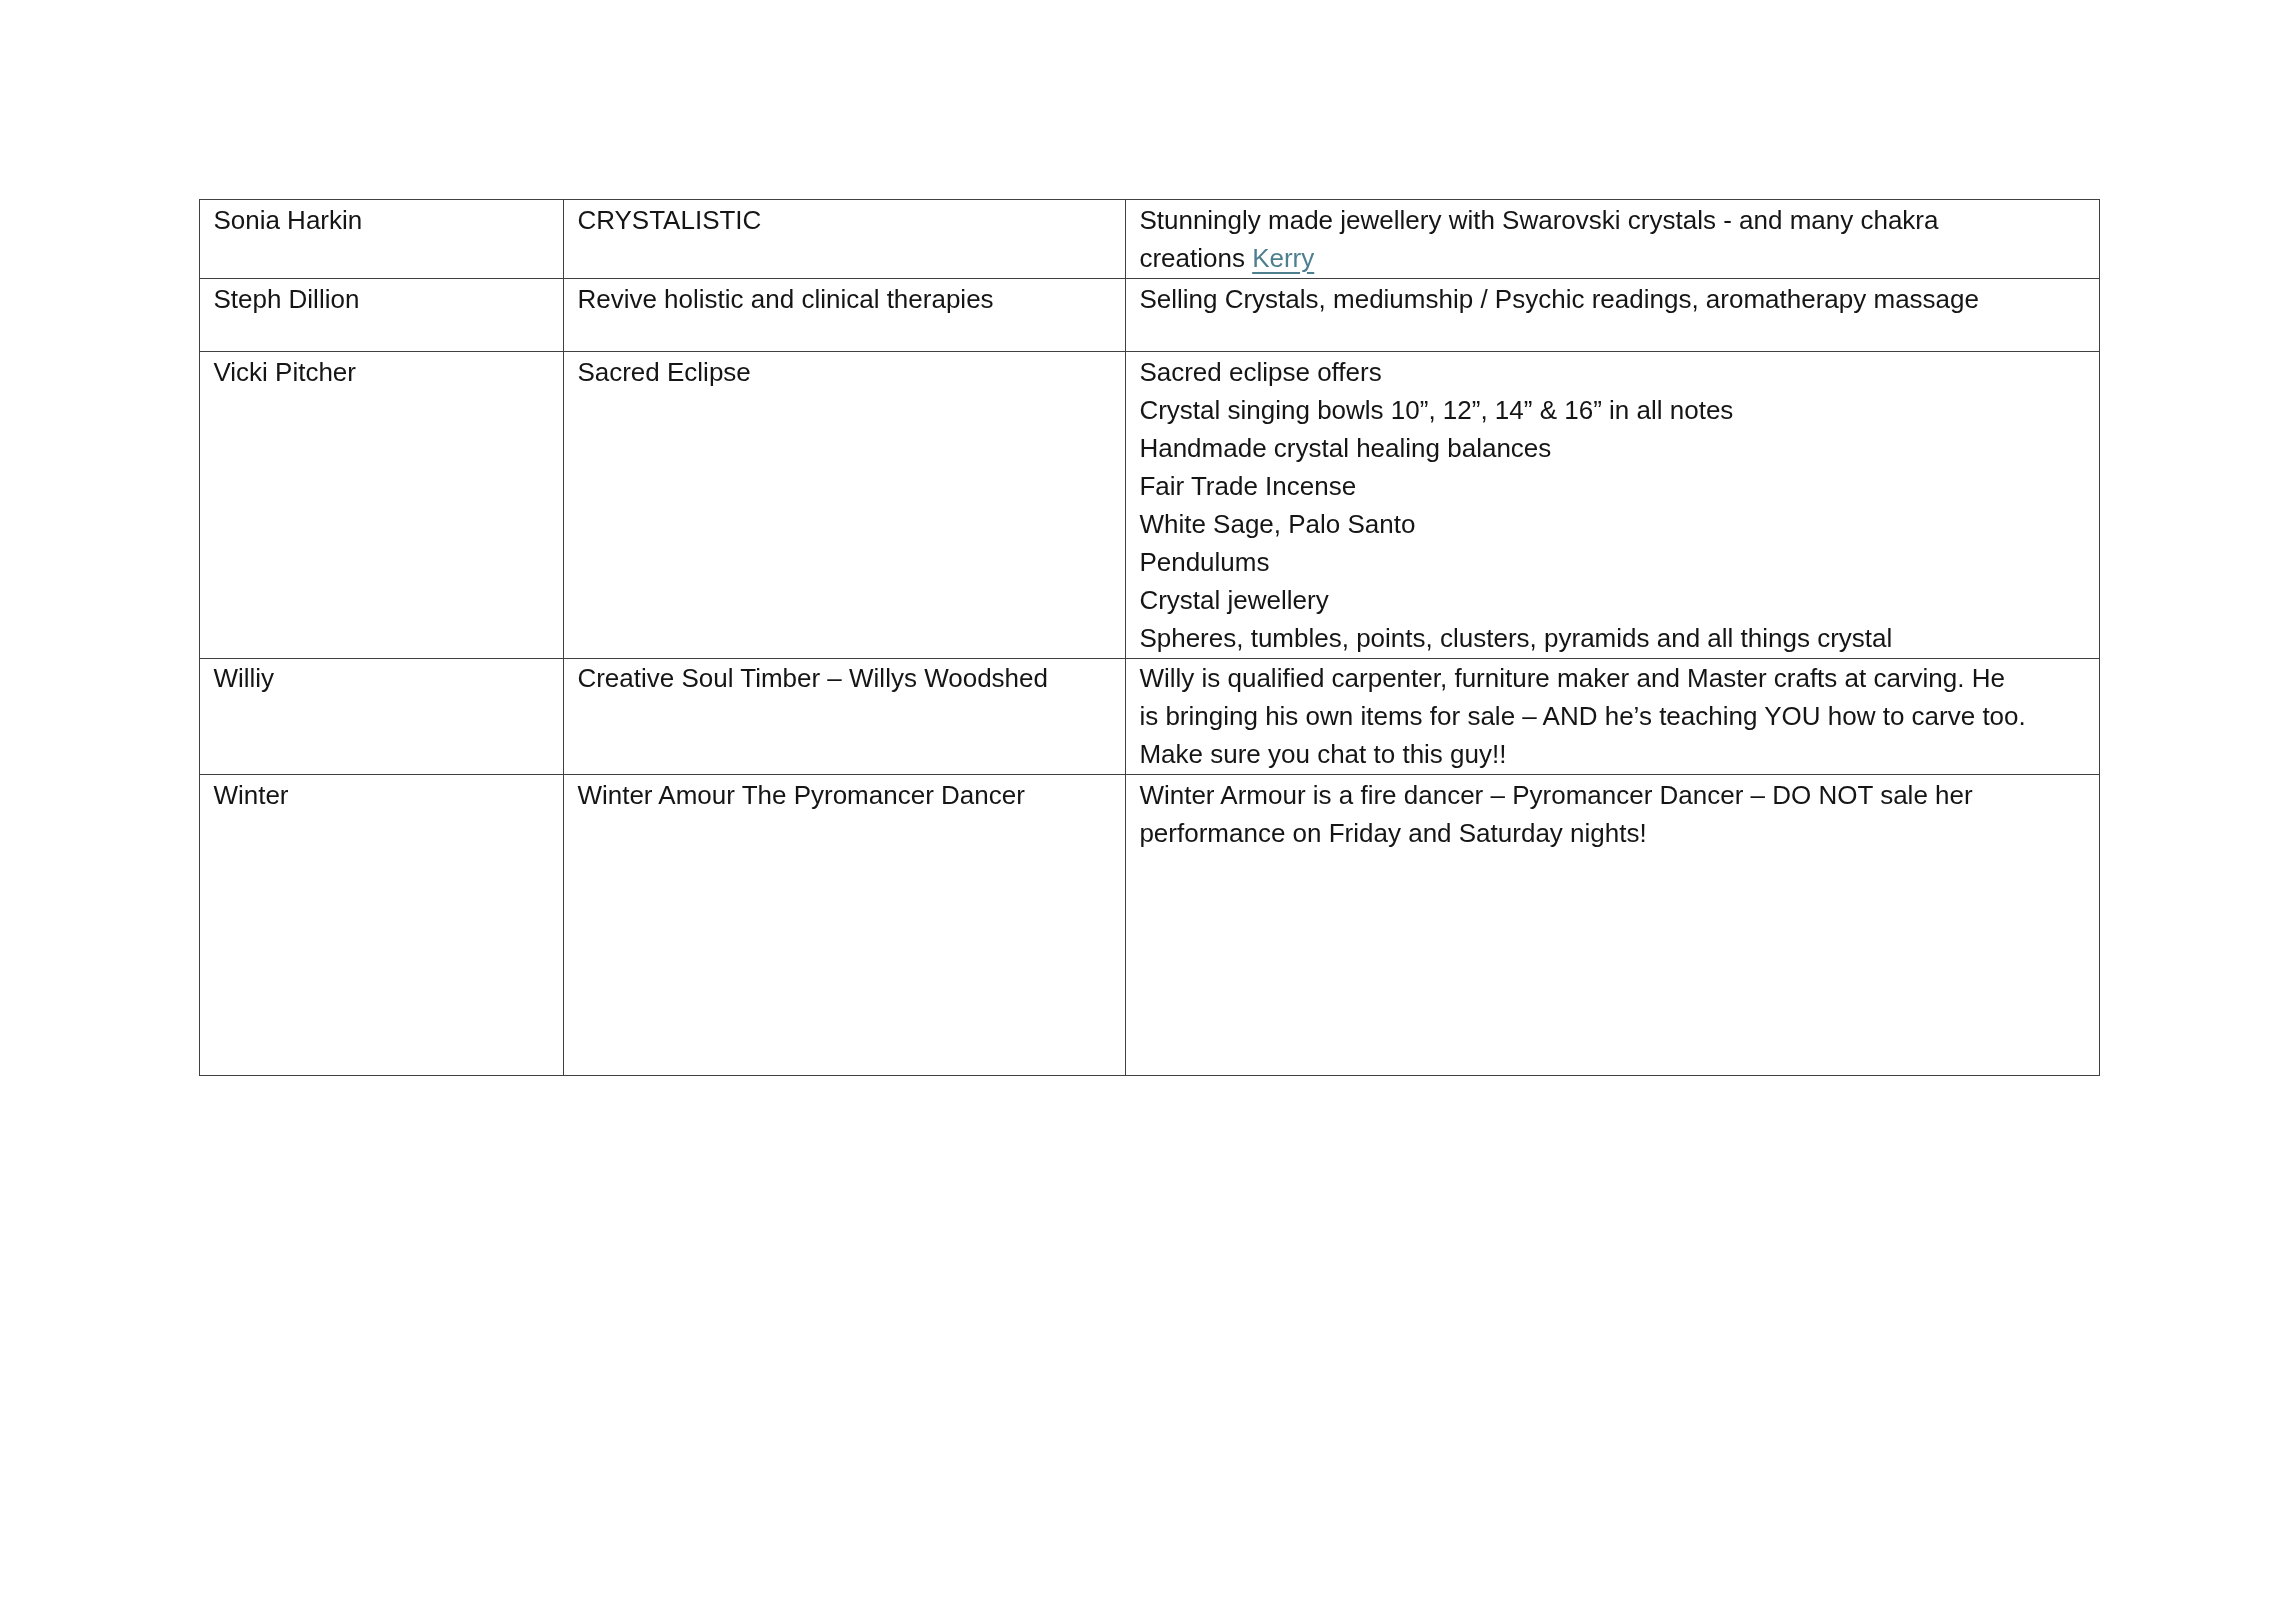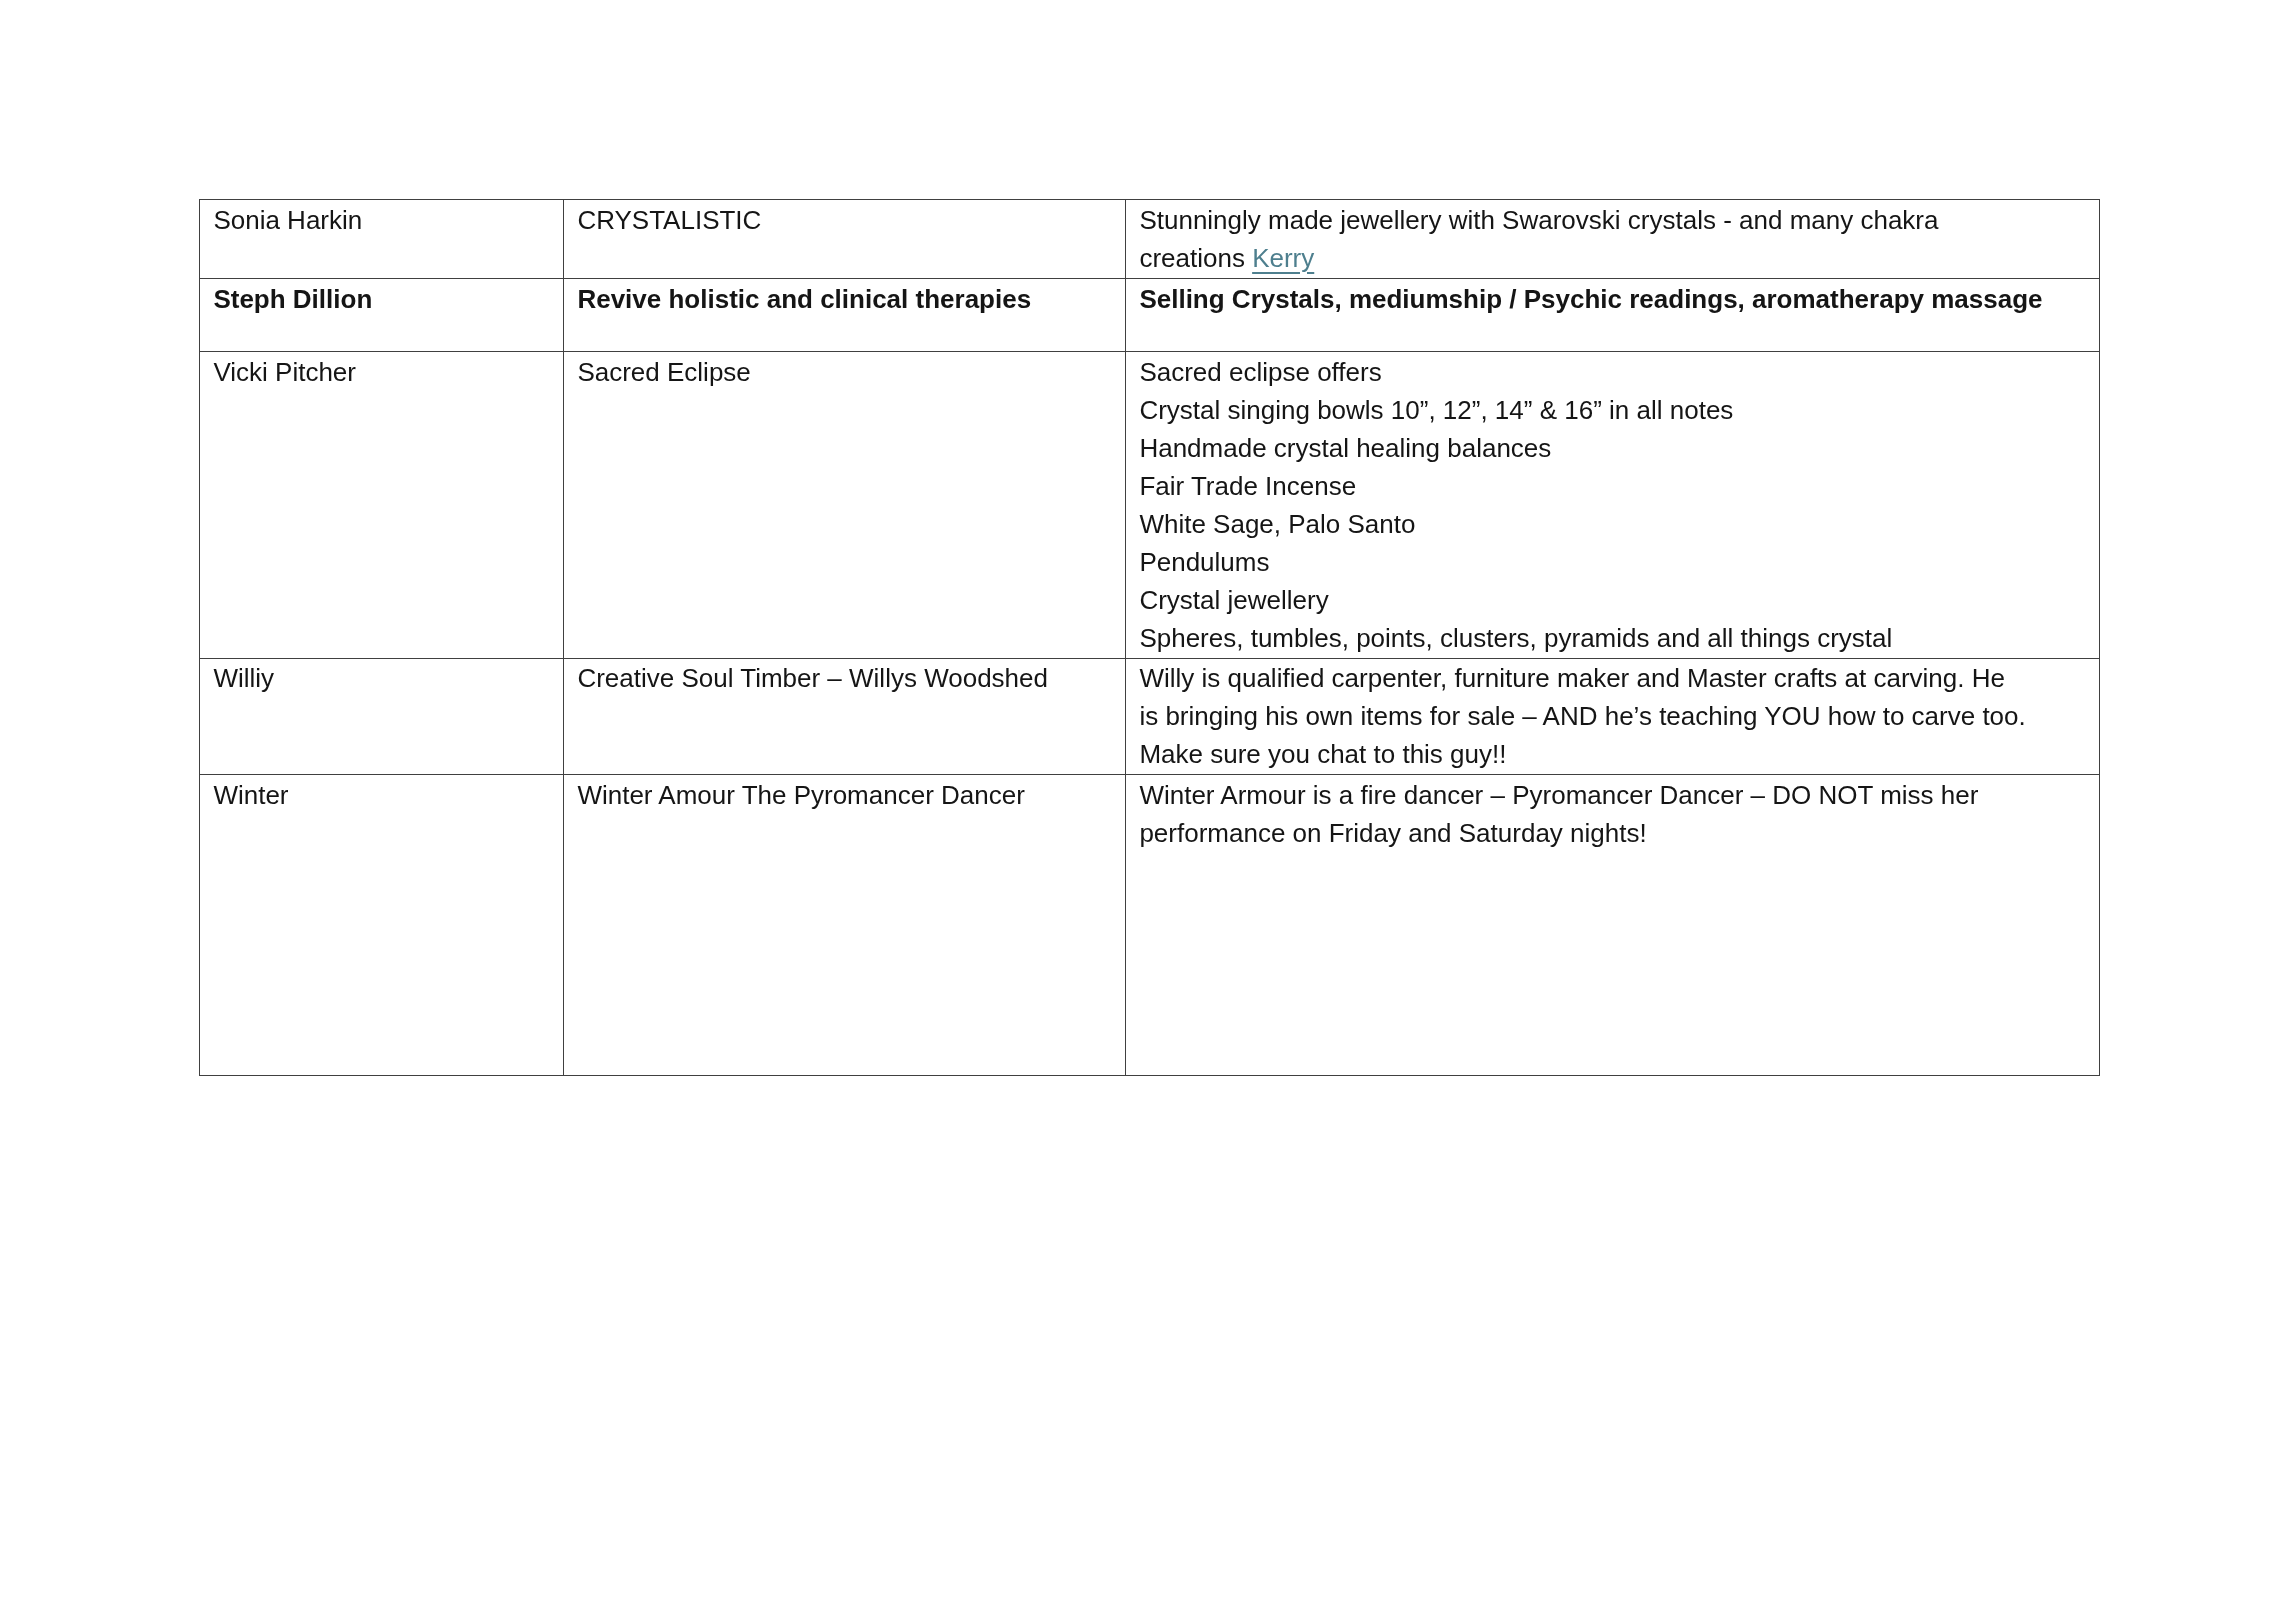--- a/index.html
+++ b/index.html
@@ -30,21 +30,21 @@
   .vendor-table td{
     border:1.8px solid var(--border-color);
     vertical-align:top;
     padding:0.9px 13.4px;
     font-size:26px;
     line-height:38px;
     color:var(--text-color);
     overflow:hidden;
   }
   .vendor-table tr:nth-child(1) td{height:72px;}
-  .vendor-table tr:nth-child(2) td{height:73px;font-weight:bold;}
+  .vendor-table tr:nth-child(2) td{height:73px;}
   .vendor-table tr:nth-child(3) td{height:38px;}
   .vendor-table tr:nth-child(4) td{height:36px;}
   .vendor-table tr:nth-child(5) td{height:301px;margin-top:18px;}
   .vendor-table tr:nth-child(6) td{height:113px;margin-top:20px;}
   .vendor-table tr:nth-child(7) td{height:79px;}
   .description-line{white-space:nowrap;}
   a.link{
     color:var(--link-color);
     text-decoration:underline;
     text-underline-offset:4.5px;
@@ -117,20 +117,20 @@
           </td>
         </tr>
         <tr>
           <td>
             <div>Winter</div>
           </td>
           <td>
             <div>Winter Amour The Pyromancer Dancer</div>
           </td>
           <td>
-            <div class="description-line"><span>Winter Armour is a fire dancer – Pyromancer Dancer – DO NOT miss her</span></div>
+            <div class="description-line"><span>Winter Armour is a fire dancer – Pyromancer Dancer – DO NOT sale her</span></div>
             <div class="description-line"><span>performance on Friday and Saturday nights!</span></div>
           </td>
         </tr>
       </tbody>
   </table>
 </div>
 
 
 </body></html>

